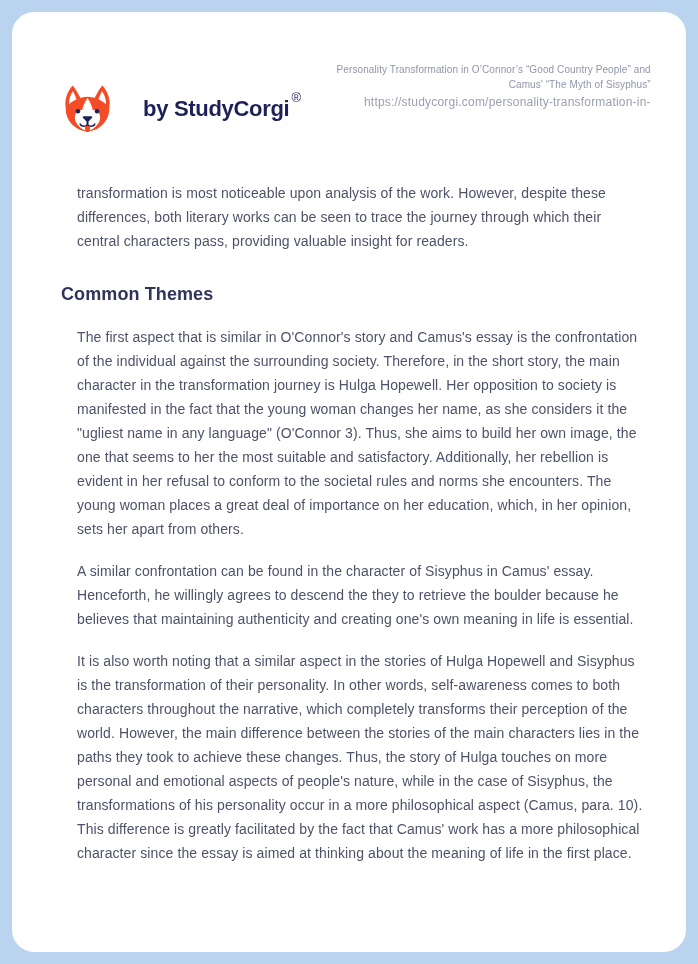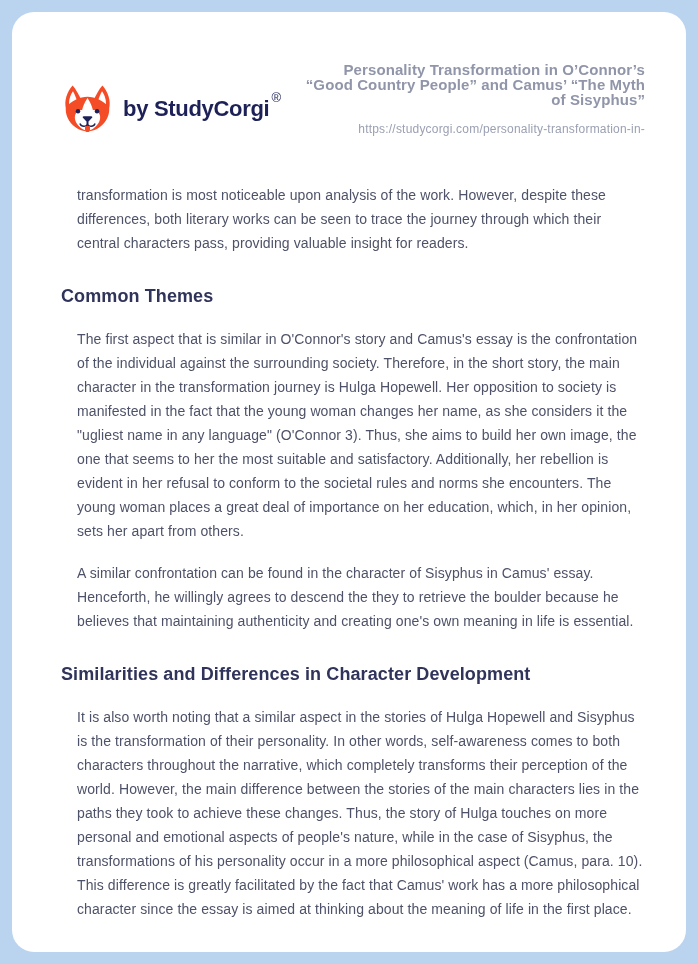--- a/index.html
+++ b/index.html
@@ -38,42 +38,43 @@
     flex: 0 0 auto;
   }
   .logo-icon { display: inline-block; width: 53px; height: 51px; }
   .logo-icon svg { display: block; width: 100%; height: 100%; }
   .brand-text {
     font-size: 22px;
     font-weight: 800;
     letter-spacing: -0.3px;
     color: #1d2157;
     white-space: nowrap;
+    margin-left: 20px;
   }
   .reg-mark {
     font-size: 13px;
     font-weight: 400;
     color: #1d2157;
     vertical-align: super;
     position: relative;
     top: -6px;
     margin-left: 2px;
   }
   .doc-meta {
     width: 350px;
     text-align: right;
     flex: 0 0 auto;
   }
   .doc-title {
-    font-size: 15px;
-    font-weight: 700;
+    font-size: 10px;
+    font-weight: 400;
     line-height: 15px;
     letter-spacing: 0.1px;
     color: #9095a9;
-    margin-bottom: 15px;
+    margin-bottom: 3px;
   }
   .doc-url {
     font-size: 12px;
     font-weight: 400;
     line-height: 14.5px;
     letter-spacing: 0.2px;
     color: #9ba0b2;
     word-break: break-all;
   }
   
@@ -135,17 +136,16 @@
 
   </header>
 
   <main class="doc-body">
     <p>transformation is most noticeable upon analysis of the work. However, despite these differences, both literary works can be seen to trace the journey through which their central characters pass, providing valuable insight for readers.</p>
 
     <h2>Common Themes</h2>
     <p>The first aspect that is similar in O'Connor's story and Camus's essay is the confrontation of the individual against the surrounding society. Therefore, in the short story, the main character in the transformation journey is Hulga Hopewell. Her opposition to society is manifested in the fact that the young woman changes her name, as she considers it the "ugliest name in any language" (O'Connor 3). Thus, she aims to build her own image, the one that seems to her the most suitable and satisfactory. Additionally, her rebellion is evident in her refusal to conform to the societal rules and norms she encounters. The young woman places a great deal of importance on her education, which, in her opinion, sets her apart from others.</p>
     <p>A similar confrontation can be found in the character of Sisyphus in Camus' essay. Henceforth, he willingly agrees to descend the they to retrieve the boulder because he believes that maintaining authenticity and creating one's own meaning in life is essential.</p>
 
-    <h2>Similarities and Differences in Character Development</h2>
     <p>It is also worth noting that a similar aspect in the stories of Hulga Hopewell and Sisyphus is the transformation of their personality. In other words, self-awareness comes to both characters throughout the narrative, which completely transforms their perception of the world. However, the main difference between the stories of the main characters lies in the paths they took to achieve these changes. Thus, the story of Hulga touches on more personal and emotional aspects of people's nature, while in the case of Sisyphus, the transformations of his personality occur in a more philosophical aspect (Camus, para. 10). This difference is greatly facilitated by the fact that Camus' work has a more philosophical character since the essay is aimed at thinking about the meaning of life in the first place.</p>
   </main>
 
 </div>
 
 </body></html>

